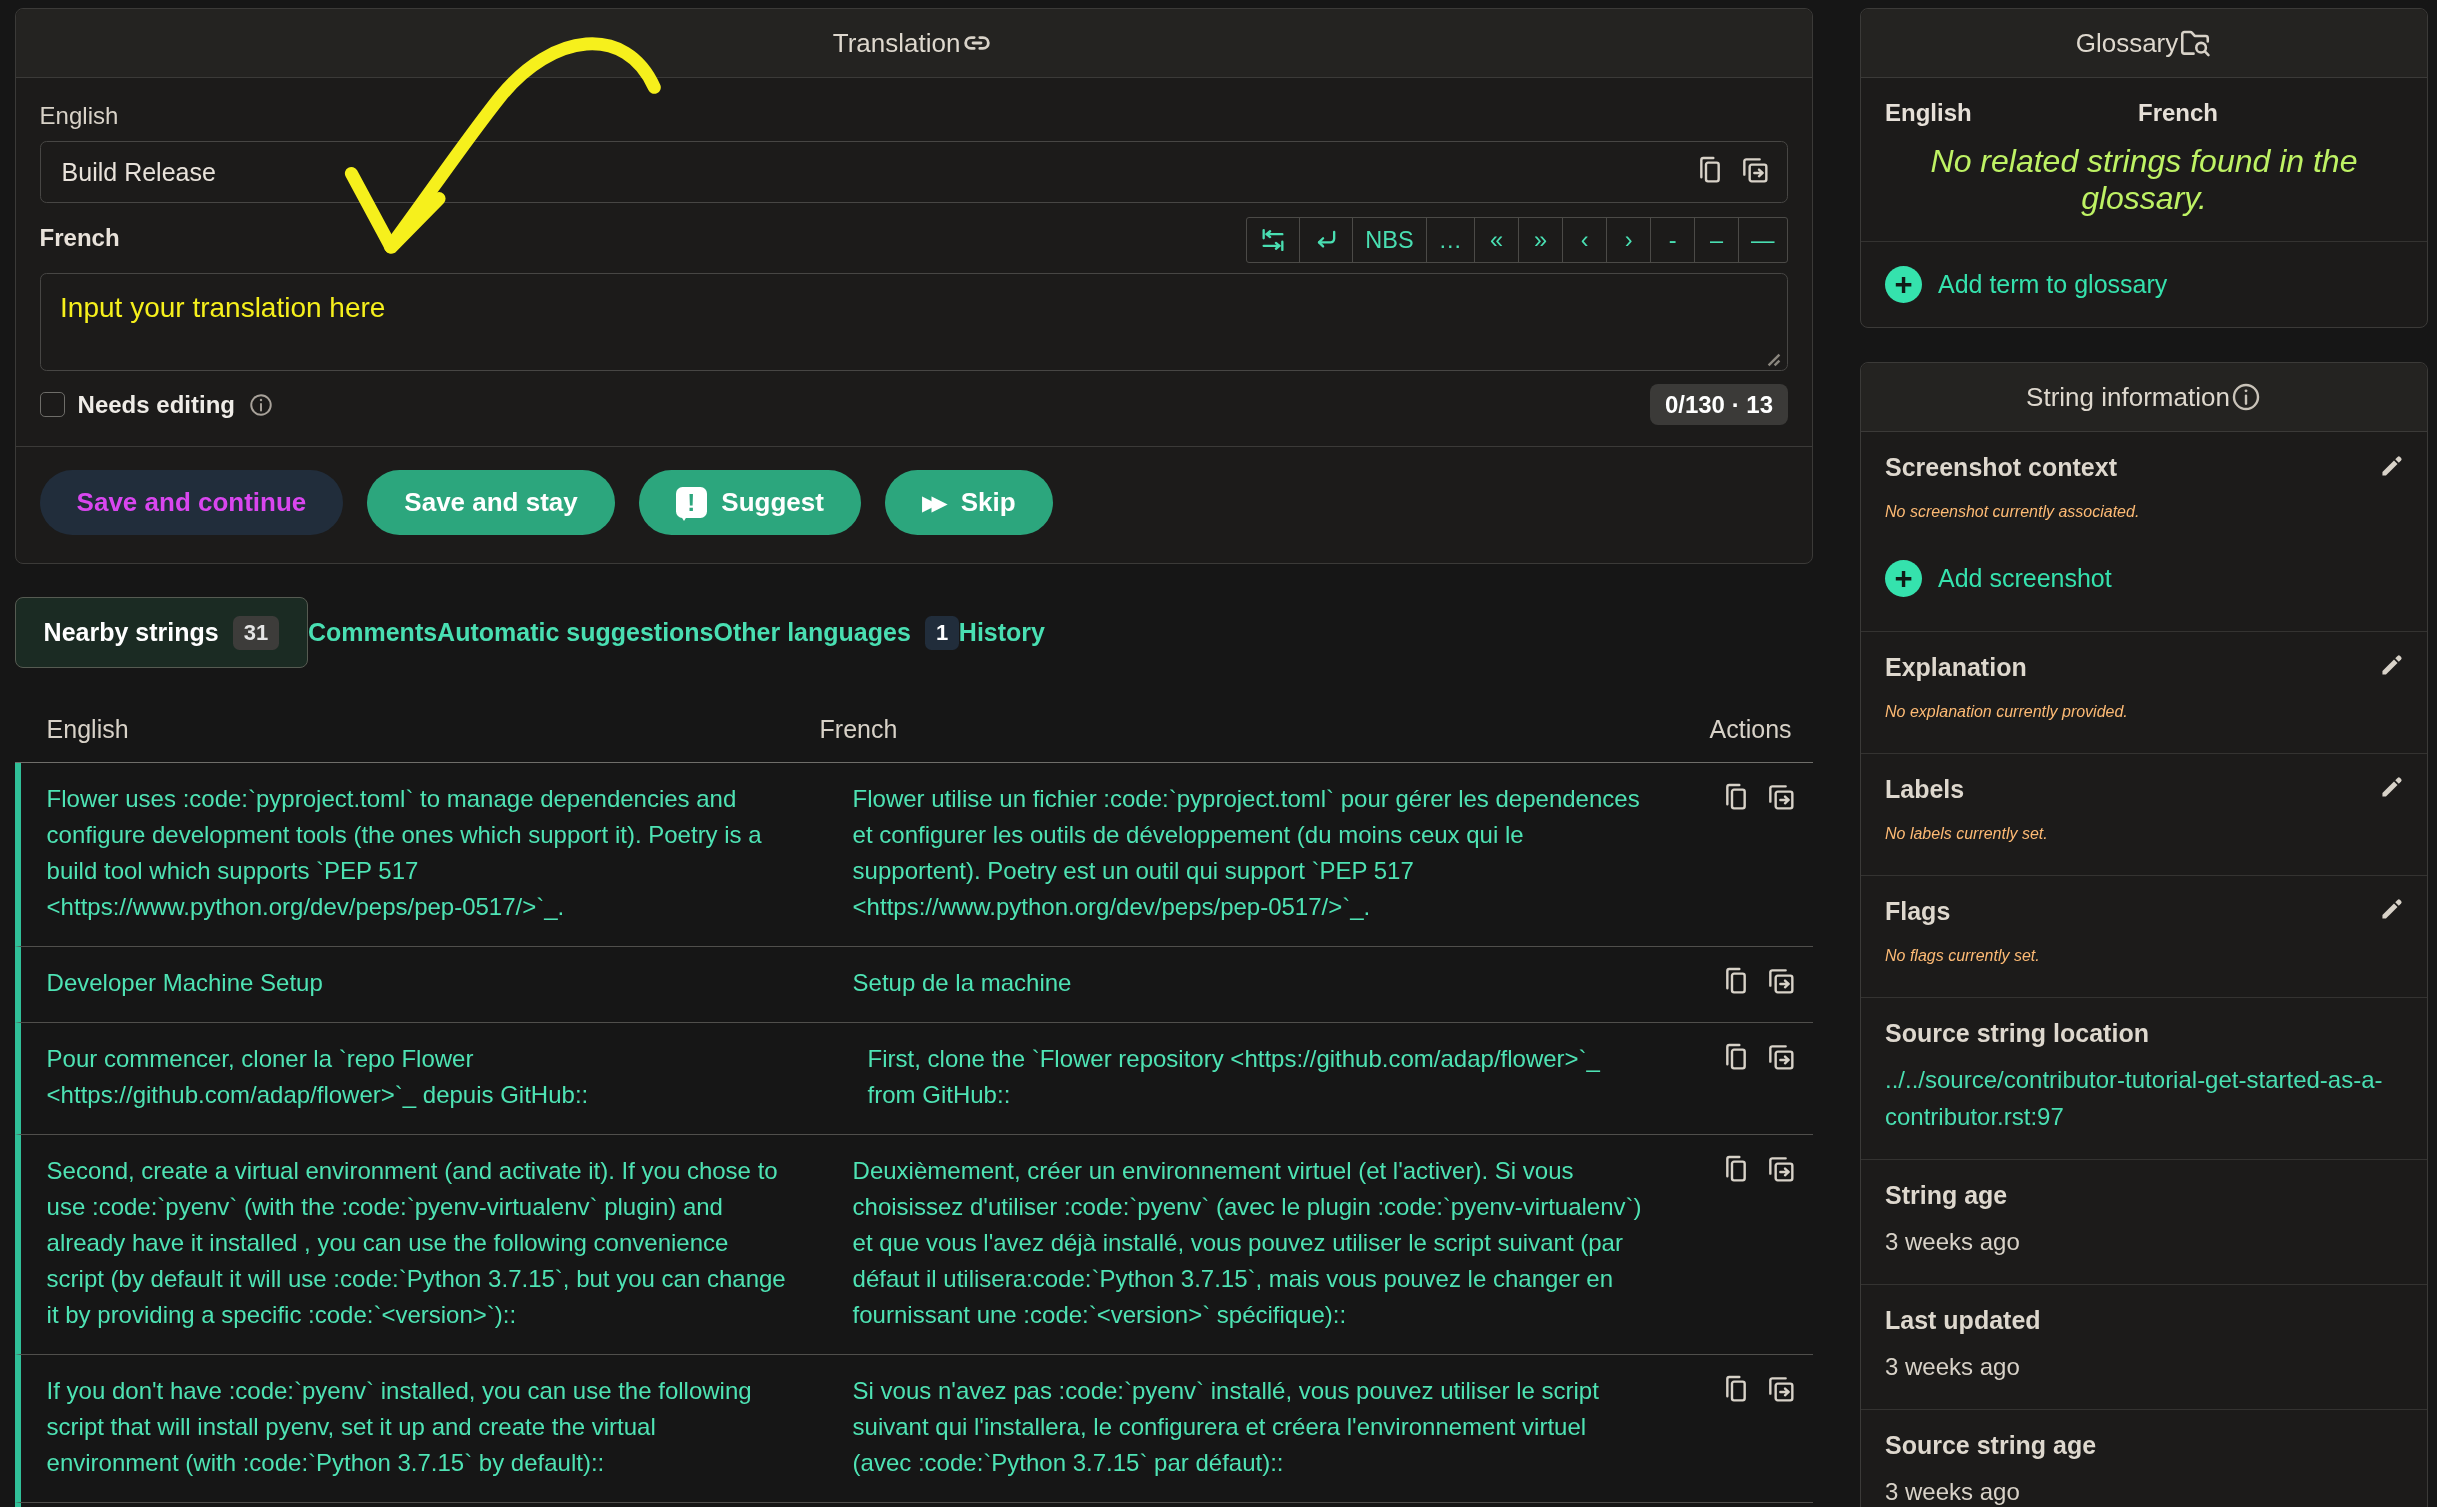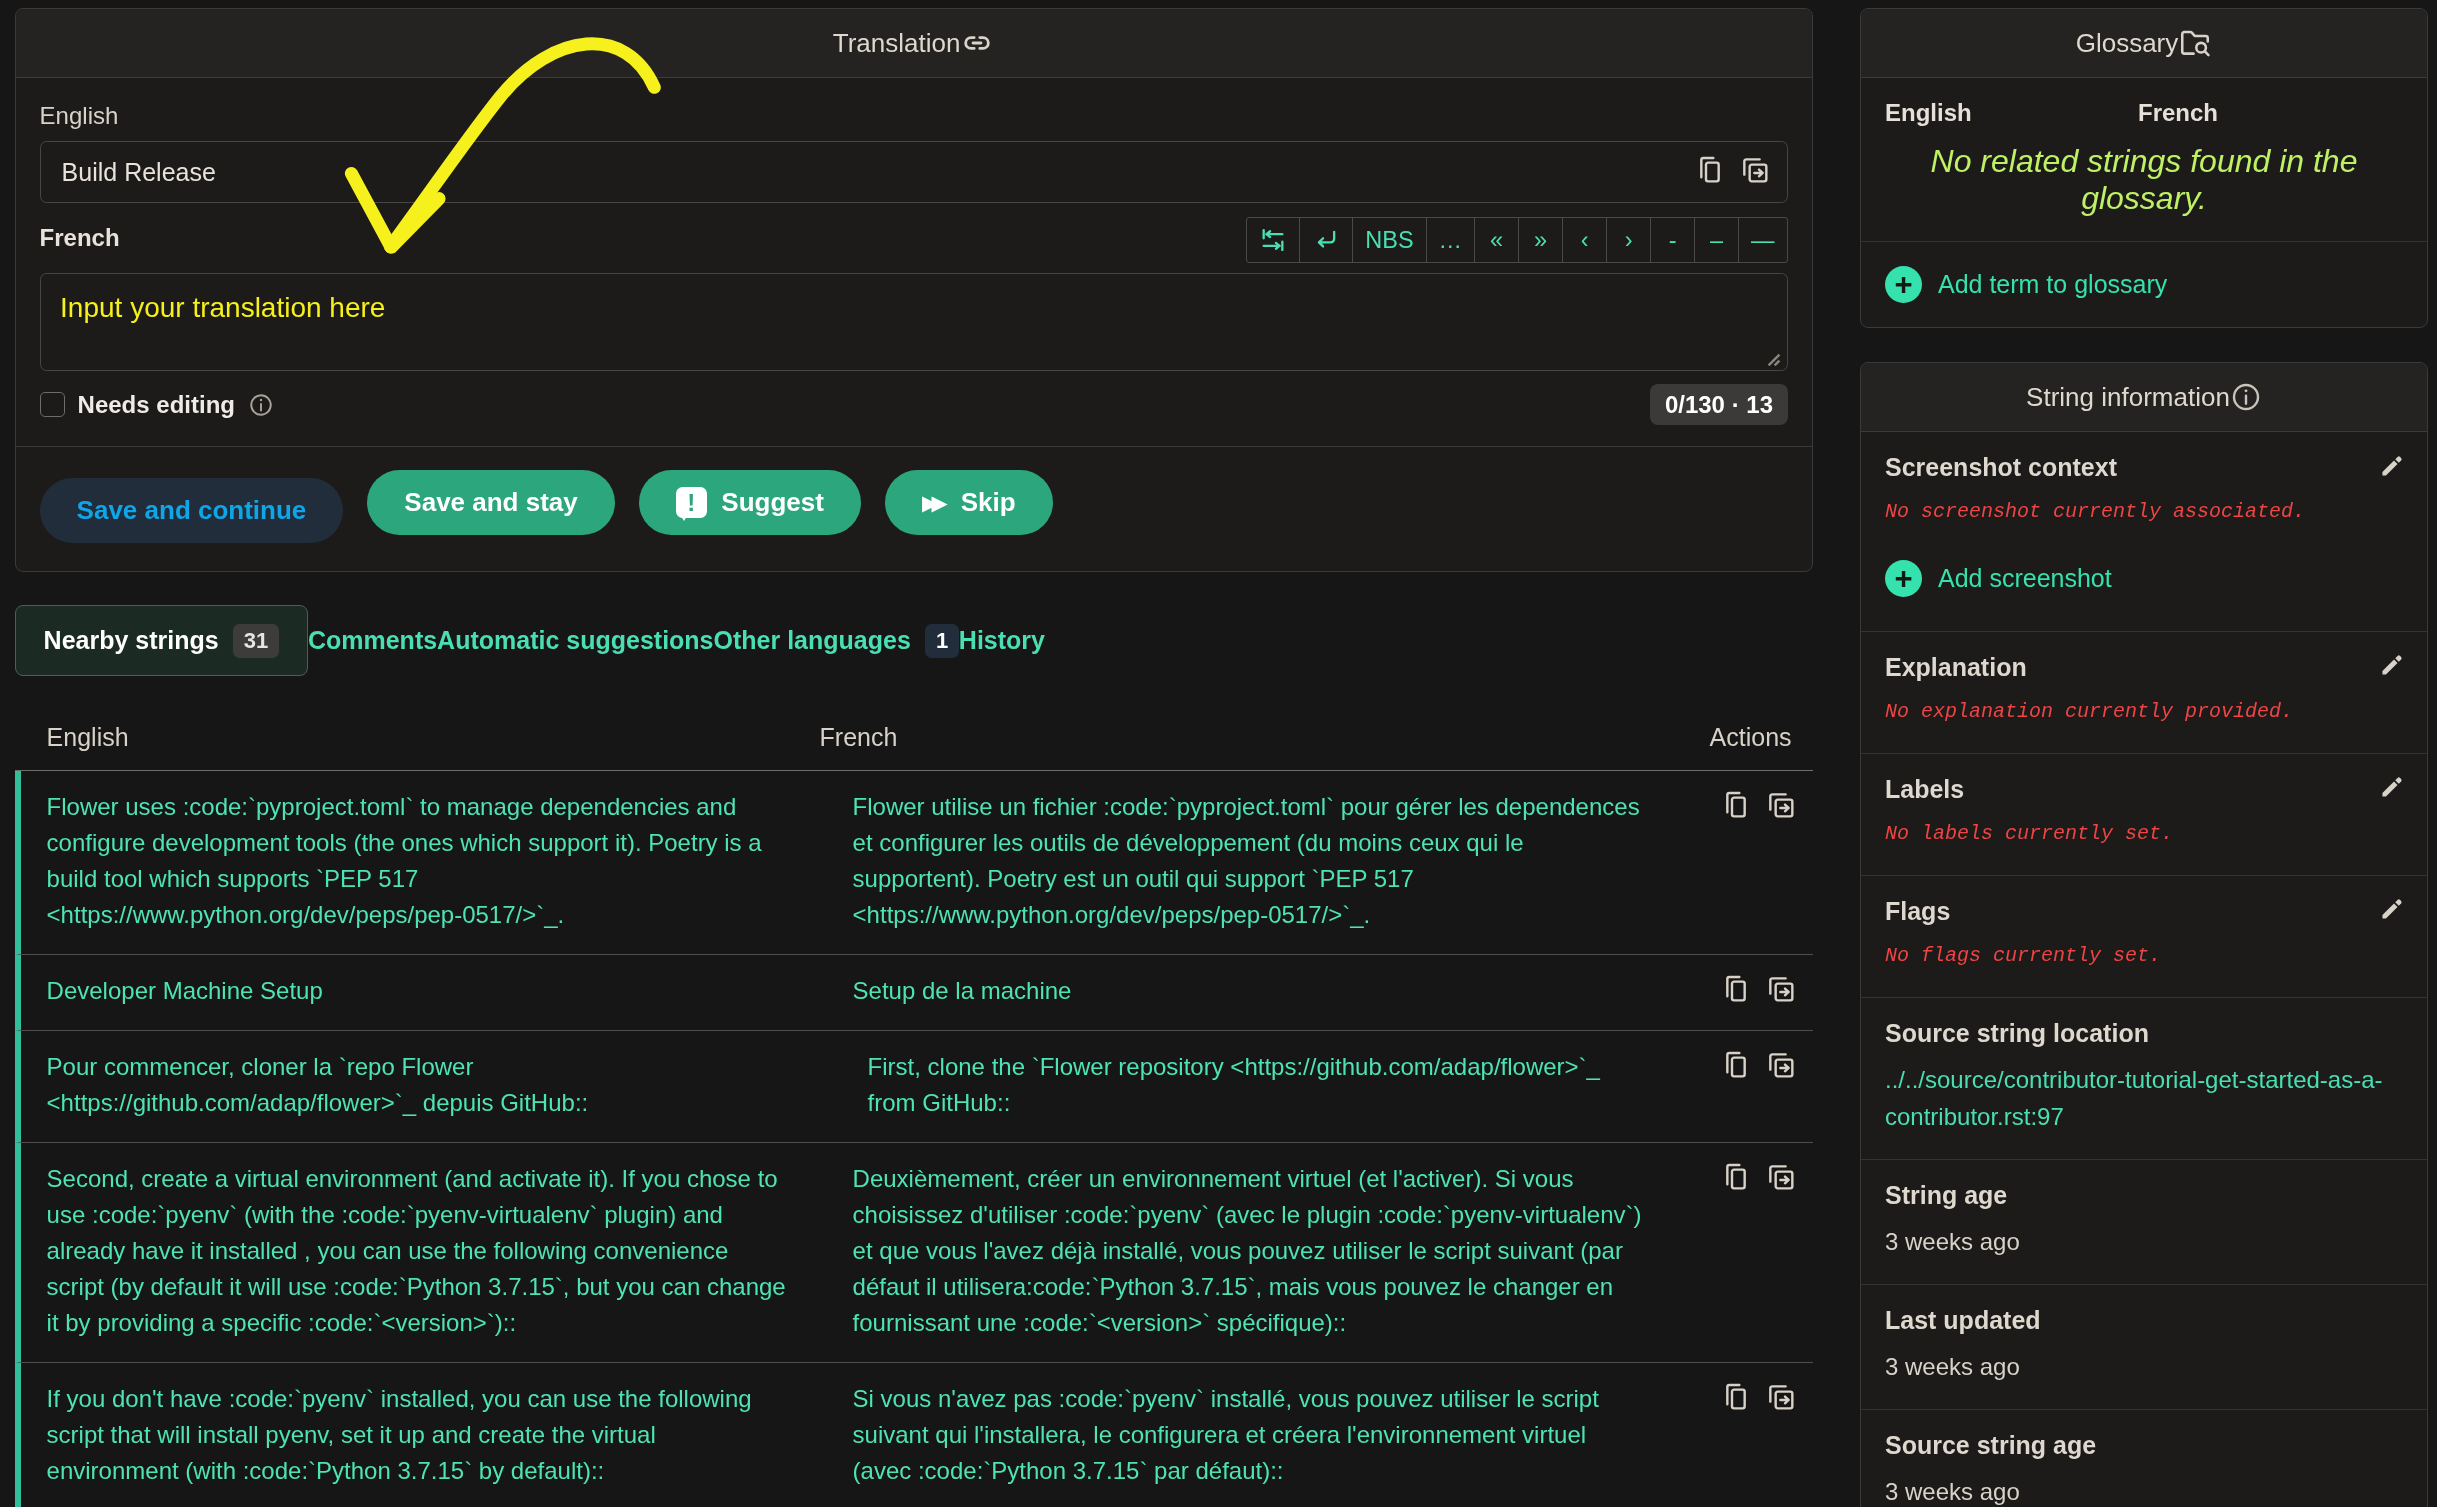--- a/index.html
+++ b/index.html
@@ -27,21 +27,21 @@
   .yellow-note{font-size:28px;color:#f6f01c;margin-top:4.9px;}
   .resize-h{position:absolute;right:3.2px;bottom:1.6px;}
   .needs-row{display:flex;justify-content:space-between;align-items:center;margin-top:13px;padding-bottom:21px;}
   .needs-left{display:flex;align-items:center;gap:13px;}
   .cbx{width:23px;height:23px;border:1.6px solid #6e6d69;border-radius:4.9px;background:transparent;}
   .needs-label{font-weight:bold;font-size:24px;color:#efece7;}
   .counter{background:#3b3a38;border-radius:8px;padding:6.5px 14.6px;font-weight:bold;font-size:24px;color:#fff;}
   .card-footer{border-top:0.8px solid #3b3a38;padding:23px 24px 28px;display:flex;gap:24px;}
   .btn{height:65px;border-radius:34px;padding:0 37px;display:inline-flex;align-items:center;gap:14.6px;
        font-weight:bold;font-size:26px;border:none;cursor:pointer;font-family:inherit;}
-  .btn-dark{background:#212d3b;color:#0ea5e9;margin-top:8px;}
+  .btn-dark{background:#212d3b;color:#d946ef;}
   .btn-green{background:#2ca67d;color:#fff;}
   .suggest-ico{position:relative;width:31px;height:31px;background:#fff;border-radius:6.5px;color:#2ca67d;
                font-weight:900;font-size:24px;display:flex;align-items:center;justify-content:center;}
   .suggest-ico::after{content:"";position:absolute;left:3.2px;bottom:-7.3px;width:0;height:0;
                       border:5.7px solid transparent;border-top:8px solid #fff;}
   .skip-ico{font-size:21px;letter-spacing:-6.5px;margin-right:4.9px;}
   
   .tabs{display:flex;align-items:center;margin-top:32px;height:73px;}
   .tab{display:flex;align-items:center;gap:14.6px;color:#49dfb2;font-size:25px;font-weight:bold;cursor:pointer;}
   .tab-active{background:#1b2b23;border:0.8px solid #565b52;border-radius:8px;padding:0 28px;height:71px;
@@ -65,21 +65,21 @@
   .g-head-row{display:flex;padding:21px 24px 4.9px;font-weight:bold;font-size:24px;color:#e6e0d8;}
   .g-en{width:253px;}
   .g-note{font-style:italic;color:#bef264;font-size:32px;padding:11.4px 24px 24px;border-bottom:0.8px solid #343331;text-align:center;}
   .g-add{display:flex;align-items:center;gap:16px;padding:24px;color:#35e2ad;font-size:25px;cursor:pointer;}
   .plus-circle{width:37px;height:37px;border-radius:50%;background:#35e2ad;color:#101b16;display:flex;
                align-items:center;justify-content:center;font-size:31px;font-weight:bold;line-height:1;flex:none;}
   .si-card{margin-top:34px;}
   .si-section{position:relative;padding:21px 24px 24px;border-bottom:0.8px solid #343331;}
   .si-section:last-child{border-bottom:none;}
   .si-title{font-weight:bold;font-size:25px;color:#ded8ce;margin-bottom:13px;}
-  .si-note{font-style:italic;color:#ef4444;font-size:20px;line-height:34px;font-family:Liberation Mono, monospace;}
+  .si-note{font-style:italic;color:#fdba74;font-size:16px;line-height:34px;}
   .si-value{color:#d8d2c8;font-size:24px;line-height:37px;}
   .si-link{color:#49dfb2;font-size:24px;line-height:37px;word-break:break-word;cursor:pointer;}
   .si-edit{position:absolute;right:21px;top:19.5px;cursor:pointer;}
   .si-action{display:flex;align-items:center;gap:16px;color:#35e2ad;font-size:25px;margin:31px 0 9.7px;cursor:pointer;}
   
   .annot{position:absolute;left:309px;top:24px;width:382px;height:268px;z-index:20;pointer-events:none;}
 </style>
 </head>
 <body>
 

